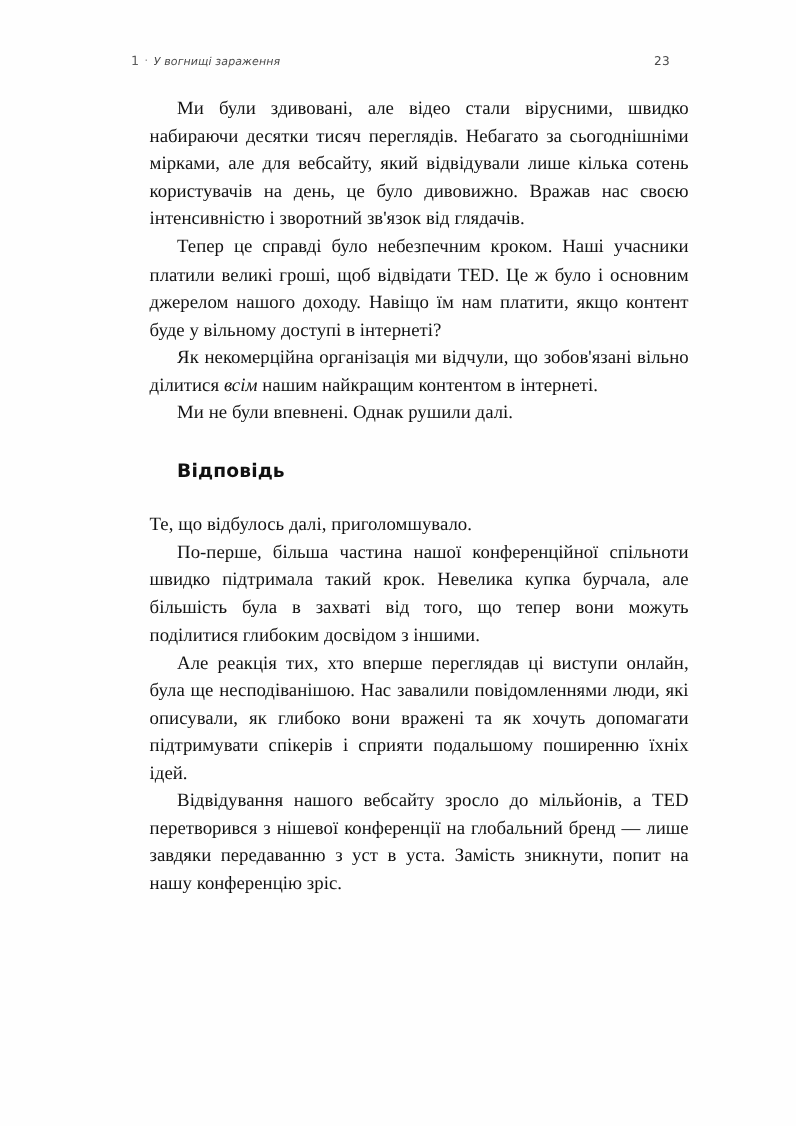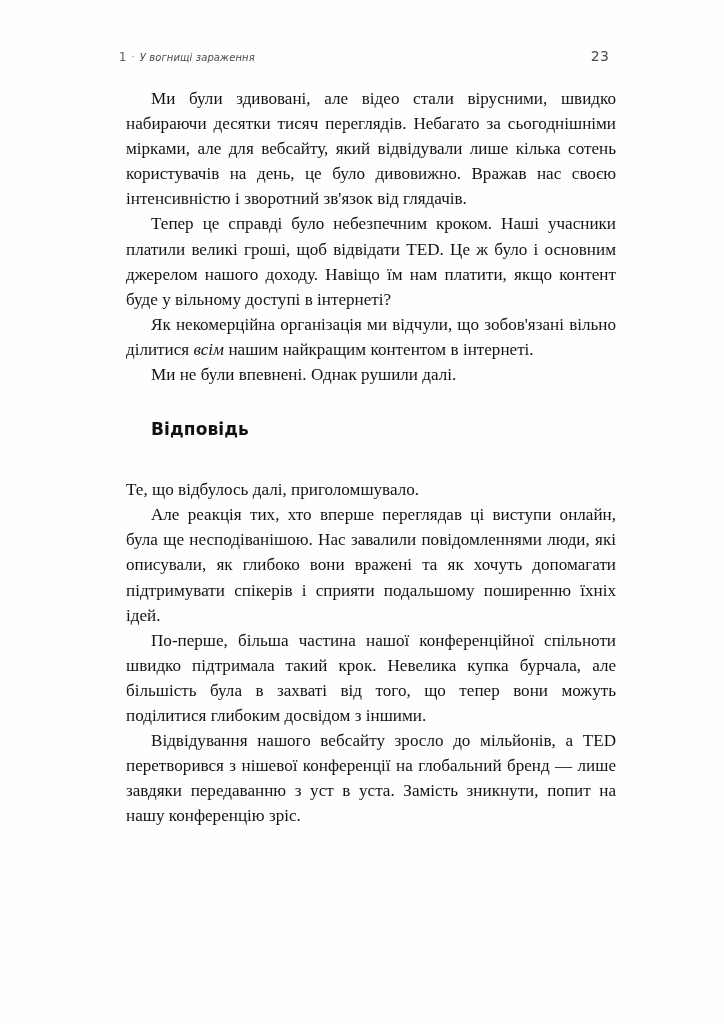--- a/index.html
+++ b/index.html
@@ -57,48 +57,47 @@
     top: -1px;
   }
   .rh-chapter-title {
     font-style: italic;
     font-size: 10px;
     color: #4a4a4a;
     letter-spacing: 0.1px;
   }
   .rh-folio {
     font-style: normal;
-    font-size: 14px;
+    font-size: 11px;
     color: #4a4a4a;
     letter-spacing: 0.2px;
   }
 
   
   .text-block {
     position: absolute;
-    left: 126px;
+    left: 136px;
     top: 86px;
     width: 490px;
   }
 
   p.para {
     margin: 0;
     font-size: 17.1px;
     line-height: 25.1px;
     text-align: justify;
     text-justify: inter-word;
     hyphens: manual;
     text-indent: 25px;
     color: #121212;
     font-family: "Liberation Serif", "DejaVu Serif", serif;
     word-spacing: 0.1px;
   }
   p.para.no-indent {
     text-indent: 0;
-    margin-top: 13px;
   }
   p.para em {
     font-style: italic;
   }
 
   
   h2.subhead {
     margin: 0;
     font-family: "DejaVu Sans", "Liberation Sans", sans-serif;
     font-size: 17px;
@@ -139,20 +138,20 @@
     <p class="para">Ми не були впевнені. Однак рушили далі.</p>
 
     <div class="gap-before-subhead"></div>
 
     <h2 class="subhead">Відповідь</h2>
 
     <div class="gap-after-subhead"></div>
 
     <p class="para no-indent">Те, що відбулось далі, приголомшувало.</p>
 
+    <p class="para">По-перше, більша частина нашої конференційної спільноти швидко підтримала такий крок. Невелика купка бурчала, але більшість була в захваті від того, що тепер вони можуть поділитися глибоким досвідом з іншими.</p>
+
     <p class="para">Але реакція тих, хто вперше переглядав ці виступи онлайн, була ще несподіванішою. Нас завалили повідомленнями люди, які описували, як глибоко вони вражені та як хочуть допомагати підтримувати спікерів і сприяти подальшому поширенню їхніх ідей.</p>
-
-    <p class="para">По-перше, більша частина нашої конференційної спільноти швидко підтримала такий крок. Невелика купка бурчала, але більшість була в захваті від того, що тепер вони можуть поділитися глибоким досвідом з іншими.</p>
 
     <p class="para">Відвідування нашого вебсайту зросло до мільйонів, а TED перетворився з нішевої конференції на глобальний бренд — лише завдяки передаванню з уст в уста. Замість зникнути, попит на нашу конференцію зріс.</p>
 
   </div>
 </div>
 
 </body></html>

